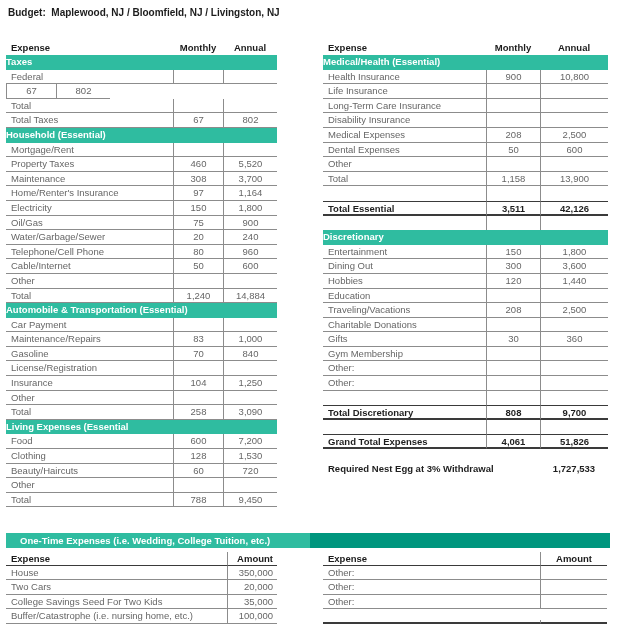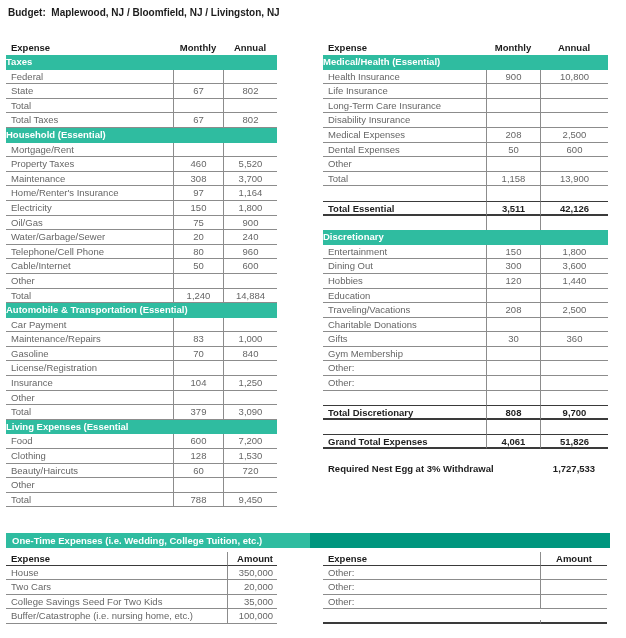--- a/index.html
+++ b/index.html
@@ -47,21 +47,21 @@
   }
   .r-note{font-weight:bold;color:var(--strong-text,#1e1e1e);margin-top:13px;justify-content:flex-end;}
   .r-note .c{border:none !important;}
   .r-note .c-label{width:217px;}
 
   
   #onetime{position:absolute;left:6px;top:533px;width:604px;}
   .ot-band{display:flex;height:15px;}
   .ot-band-left{
     width:304px;background:var(--section-band,#2fbca0);color:var(--band-text,#fff);
-    font-weight:bold;line-height:15px;padding-left:6px;box-sizing:border-box;
+    font-weight:bold;line-height:15px;padding-left:14px;box-sizing:border-box;
   }
   .ot-band-right{flex:1;background:var(--one-time-band-right,#00967e);}
   .ot-tables{display:flex;margin-top:3px;}
   #ot-left{width:271px;}
   .ot-spacer{width:46px;}
   #ot-right{width:284px;}
   .ot .r-head{height:14.6px;}
   .ot .r-head .c{border-bottom:1px solid var(--strong-line,#3a3a3a);line-height:13px;}
   .ot .r-head .c-a,.ot .c-a{border-left:1px solid var(--grid-line,#8c8c8c);}
   .ot .r-total .c{border-top:none;margin-top:11px;}
@@ -79,21 +79,20 @@
       <span class="c c-m">Monthly</span>
       <span class="c c-a">Annual</span>
     </div>
     <div class="row r-band"><span>Taxes</span></div>
     <div class="row r-row">
       <span class="c c-label">Federal</span>
       <span class="c c-m"></span>
       <span class="c c-a"></span>
     </div>
     <div class="row r-row">
-      <span class="c c-label">State</span>
       <span class="c c-m">67</span>
       <span class="c c-a">802</span>
     </div>
     <div class="row r-row">
       <span class="c c-label">Total</span>
       <span class="c c-m"></span>
       <span class="c c-a"></span>
     </div>
     <div class="row r-row">
       <span class="c c-label">Total Taxes</span>
@@ -182,21 +181,21 @@
       <span class="c c-m">104</span>
       <span class="c c-a">1,250</span>
     </div>
     <div class="row r-row">
       <span class="c c-label">Other</span>
       <span class="c c-m"></span>
       <span class="c c-a"></span>
     </div>
     <div class="row r-row">
       <span class="c c-label">Total</span>
-      <span class="c c-m">379</span>
+      <span class="c c-m">258</span>
       <span class="c c-a">3,090</span>
     </div>
     <div class="row r-band"><span>Living Expenses (Essential</span></div>
     <div class="row r-row">
       <span class="c c-label">Food</span>
       <span class="c c-m">600</span>
       <span class="c c-a">7,200</span>
     </div>
     <div class="row r-row">
       <span class="c c-label">Clothing</span>

